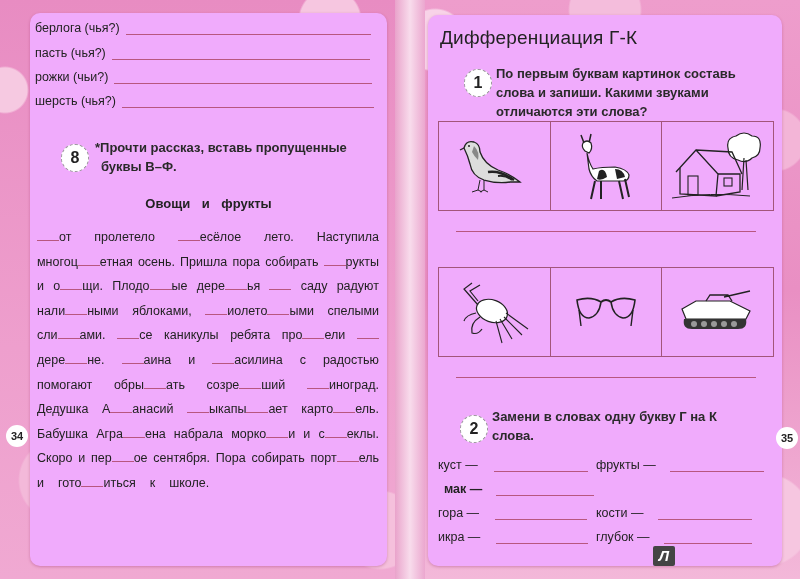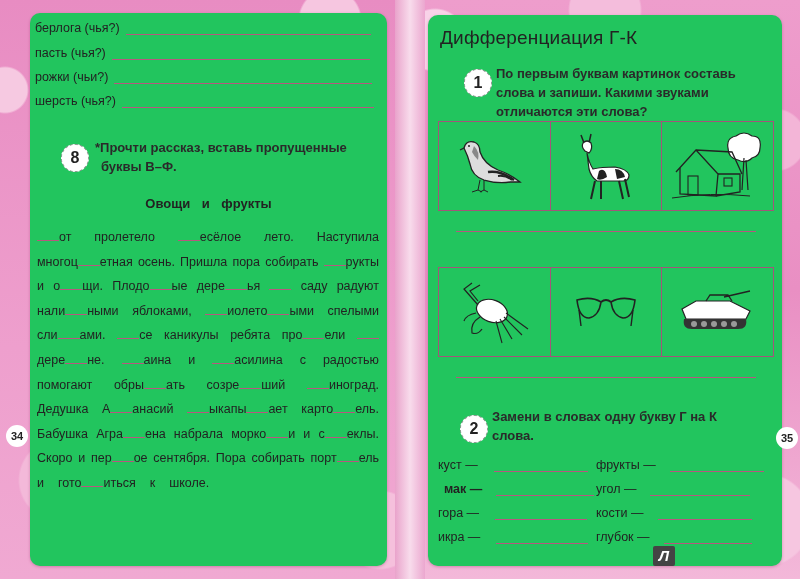--- a/index.html
+++ b/index.html
@@ -25,21 +25,21 @@
       radial-gradient(circle at 200px 10px, #f4bddc 0 35px, transparent 37px),
       radial-gradient(circle at 370px 140px, #f3b5d7 0 30px, transparent 32px),
       radial-gradient(circle at 360px 520px, #f6c6e0 0 45px, transparent 47px),
       linear-gradient(180deg, #ee9dcc, #e98fc3 50%, #f3b8d9);
   }
   .spine {
     position: absolute; left: 395px; top: 0; width: 30px; height: 579px;
     background: linear-gradient(90deg, #e9a3cb, #f8dcec 50%, #eba7cf);
   }
   .card {
-    position: absolute; background: #22c55e; border-radius: 10px;
+    position: absolute; background: #f0abfc; border-radius: 10px;
     box-shadow: 0 1px 3px rgba(150, 40, 100, 0.35);
   }
   .card-left { left: 30px; top: 13px; width: 357px; height: 553px; }
   .card-right { left: 428px; top: 15px; width: 354px; height: 551px; }
 
   .fill-row { position: absolute; left: 5px; font-size: 12.5px; display: flex; align-items: flex-end; }
   .fill-line { border-bottom: 1px solid #b8577f; height: 12px; margin-left: 6px; }
 
   .badge {
     position: absolute; width: 26px; height: 26px; border-radius: 50%;
@@ -313,24 +313,20 @@
   </div>
   <div class="word-row" style="left:10px; top:515px;">
     <span>икра —</span>
     <span class="fill-line" style="width:92px; margin-left:16px;"></span>
   </div>
 
   <div class="word-row" style="left:168px; top:443px;">
     <span>фрукты —</span>
     <span class="fill-line" style="width:94px; margin-left:14px;"></span>
   </div>
-  <div class="word-row" style="left:168px; top:467px;">
-    <span>угол —</span>
-    <span class="fill-line" style="width:100px; margin-left:14px;"></span>
-  </div>
   <div class="word-row" style="left:168px; top:491px;">
     <span>кости —</span>
     <span class="fill-line" style="width:94px; margin-left:14px;"></span>
   </div>
   <div class="word-row" style="left:168px; top:515px;">
     <span>глубок —</span>
     <span class="fill-line" style="width:88px; margin-left:14px;"></span>
   </div>
 </div>
 

